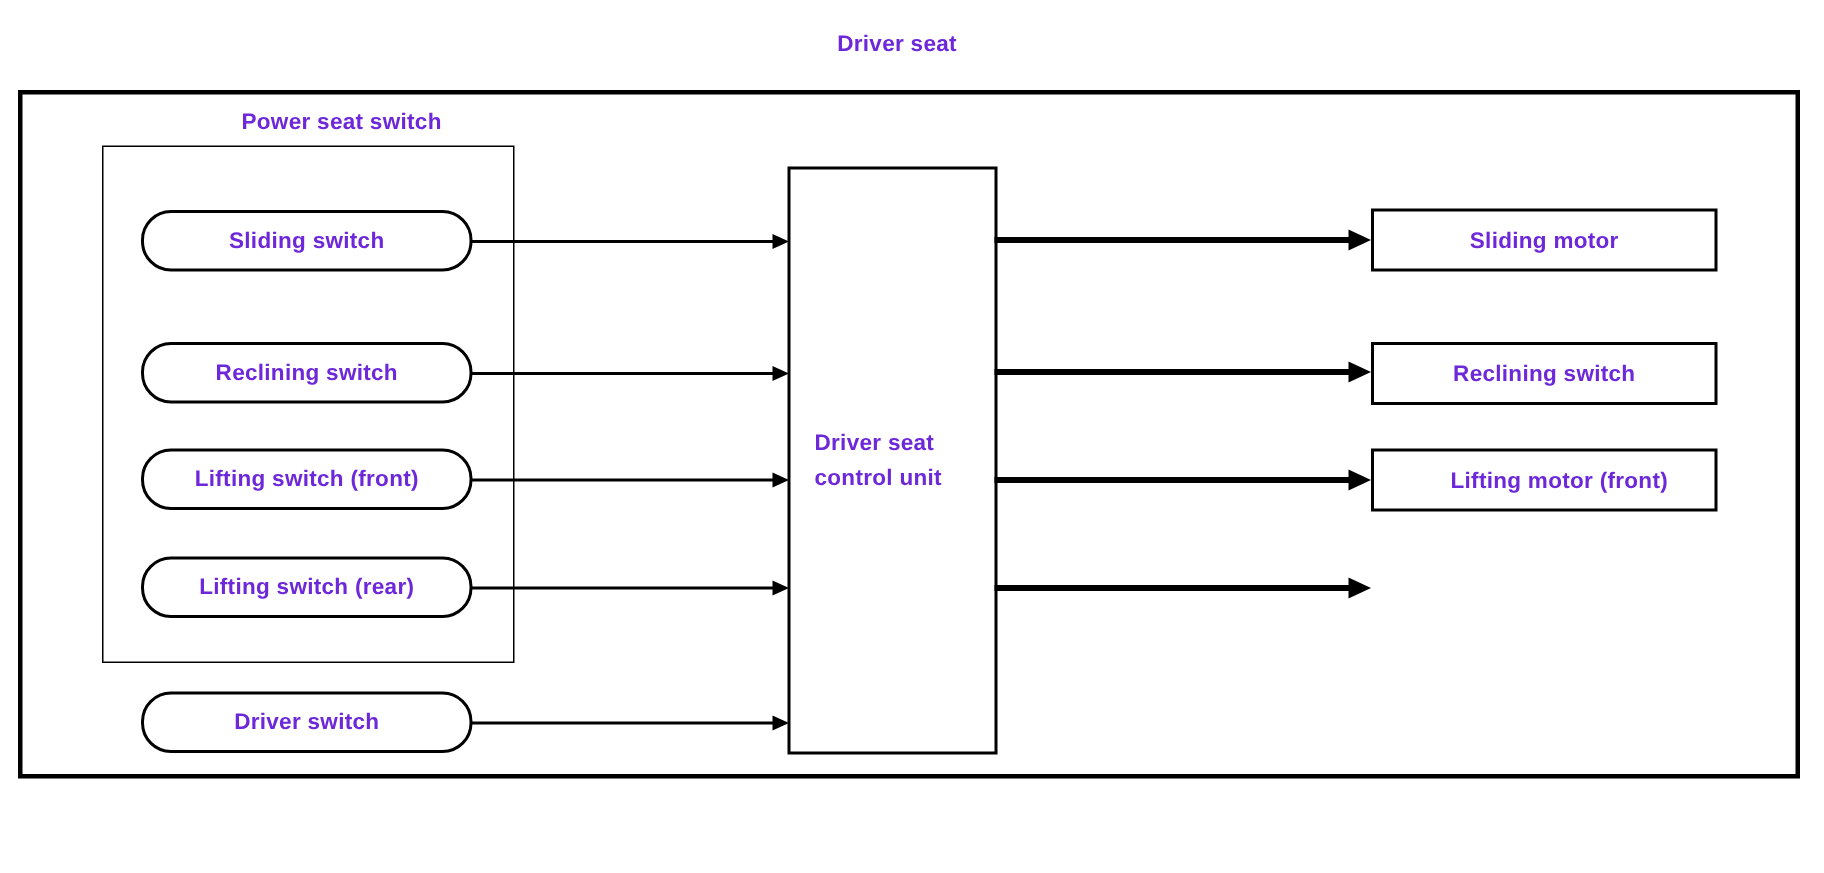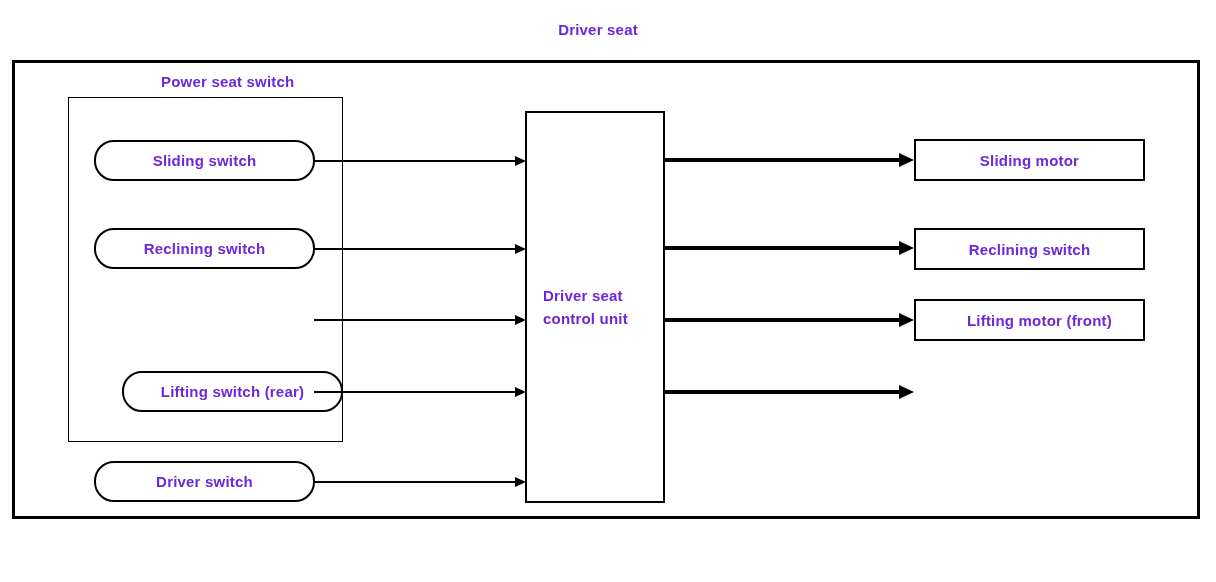--- a/index.html
+++ b/index.html
@@ -137,21 +137,24 @@
 
   <div class="group-box"></div>
   <div class="group-label">Power seat switch</div>
 
   <div class="node switch-box" style="top:140px;">
     <span>Sliding switch</span>
   </div>
   <div class="node switch-box" style="top:228px;">
     <span>Reclining switch</span>
   </div>
-  <div class="node switch-box" style="top:371px;margin-left:28px;">
+  <div class="node switch-box" style="top:299px;">
+    <span>Lifting switch (front)</span>
+  </div>
+  <div class="node switch-box" style="top:371px;">
     <span>Lifting switch (rear)</span>
   </div>
 
   <div class="node switch-box" style="top:461px;">
     <span>Driver switch</span>
   </div>
 
   <div class="control-unit">
     <div class="control-unit-label">Driver seat
 control unit</div>

